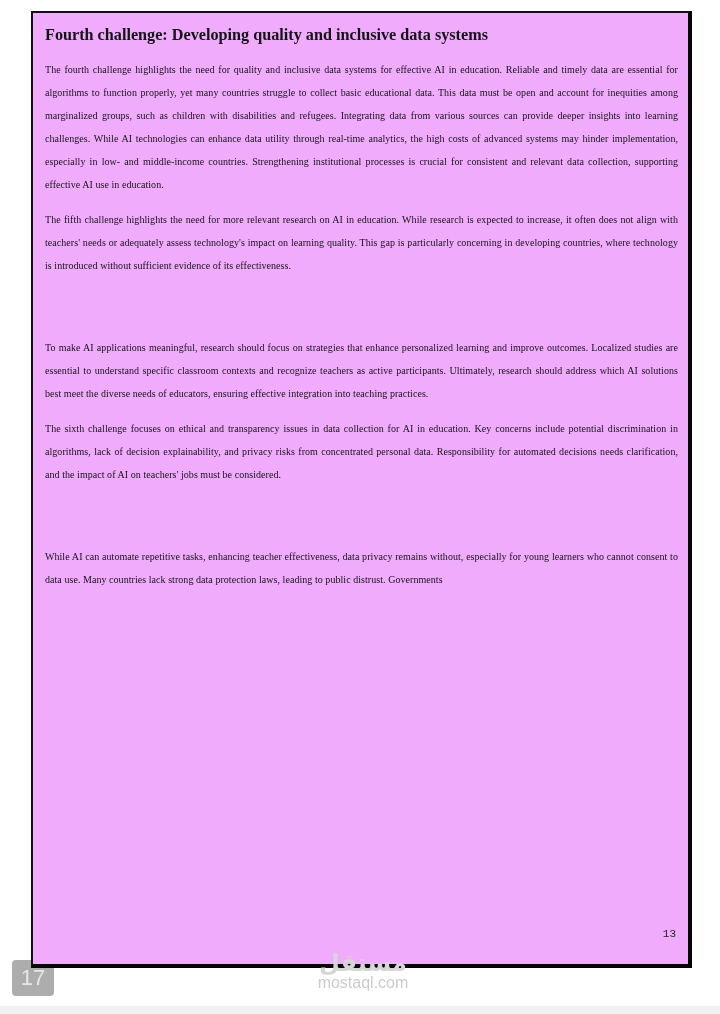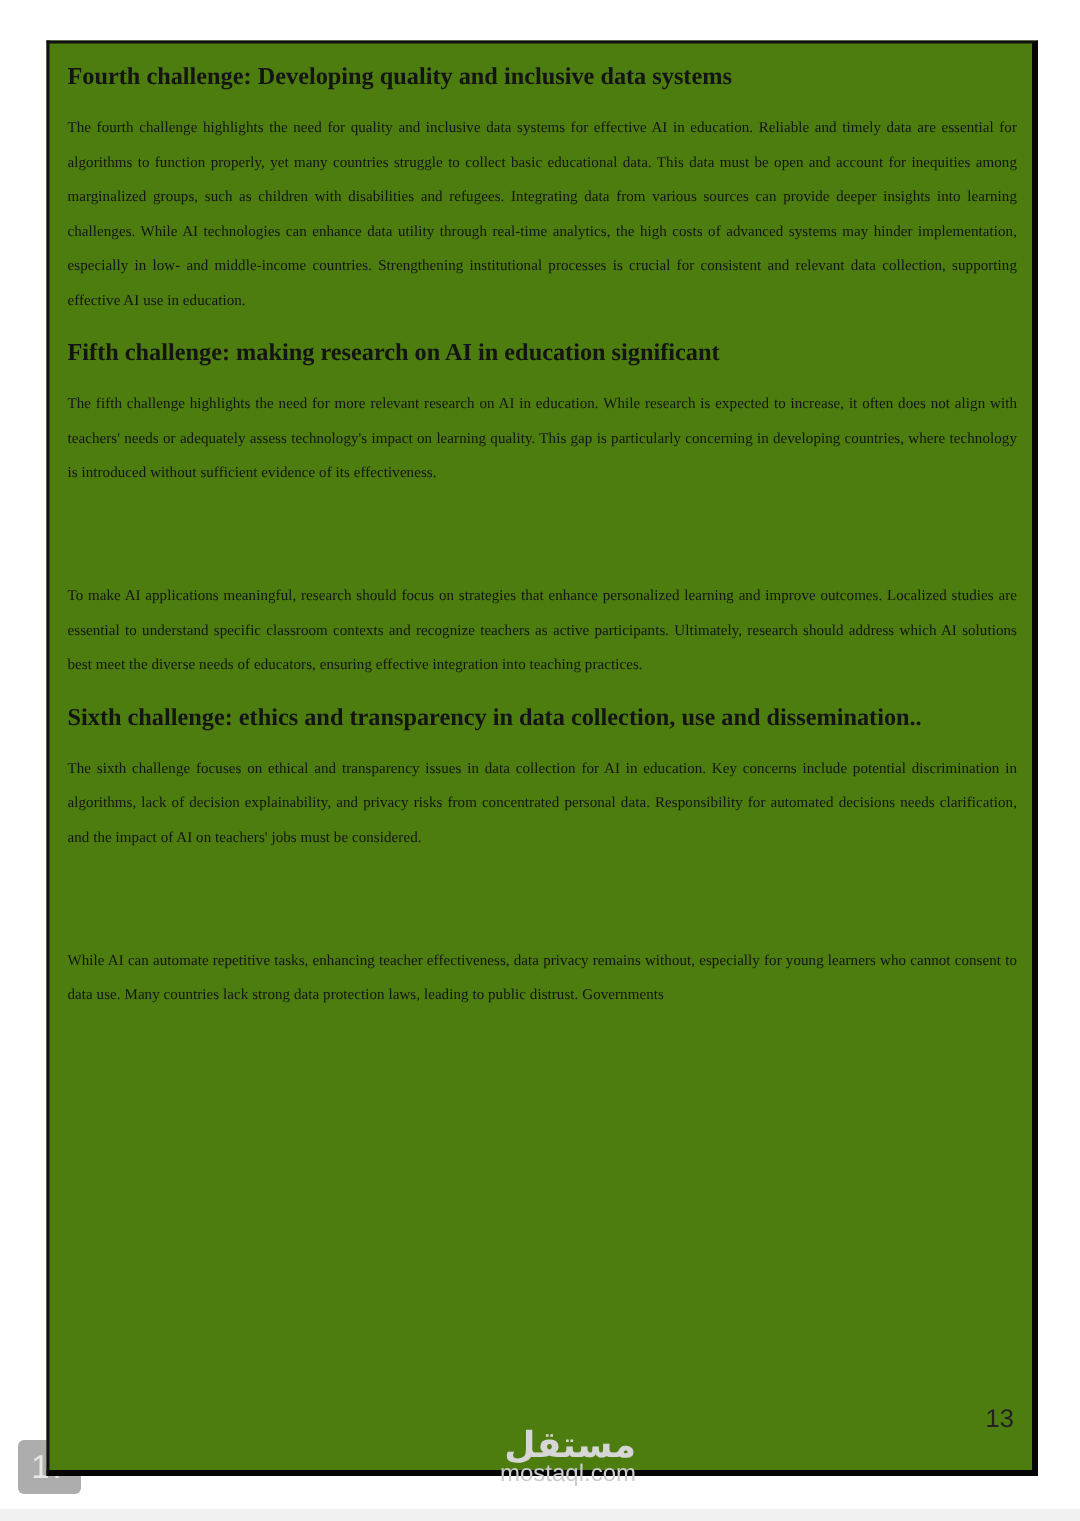--- a/index.html
+++ b/index.html
@@ -11,28 +11,28 @@
     height: 1014px;
     background: #ffffff;
     position: relative;
     overflow: hidden;
     font-family: "Liberation Serif", "DejaVu Serif", serif;
     color: #141414;
   }
   .page-frame {
     position: absolute;
     left: 31px;
-    top: 27px;
+    top: 11px;
     width: 655px;
     height: 951px;
     border-top: 2px solid #111;
     border-left: 2px solid #111;
     border-right: 4px solid #050505;
     border-bottom: 4px solid #050505;
-    background: #4d7c0f;
+    background: #f0abfc;
   }
   .content {
     position: absolute;
     left: 12px;
     right: 10px;
     top: 11px;
   }
   .heading {
     font-weight: bold;
     font-size: 16.2px;
@@ -52,46 +52,46 @@
     text-align: justify;
     letter-spacing: 0.05px;
   }
   .gap-large {
     height: 47px;
   }
   .page-number {
     position: absolute;
     right: 12px;
     bottom: 24px;
-    font-family: Liberation Sans, sans-serif;
-    font-size: 17px;
+    font-family: Liberation Mono, monospace;
+    font-size: 11px;
     color: #222;
   }
   .badge {
     position: absolute;
     left: 12px;
     top: 960px;
     width: 42px;
     height: 36px;
     background: #a9a9a9;
     border-radius: 4px;
     opacity: 0.95;
     color: #e6e6e6;
     font-family: "Liberation Sans", "DejaVu Sans", sans-serif;
     font-size: 22px;
     line-height: 36px;
     text-align: center;
     z-index: 0;
   }
   .watermark {
     position: absolute;
-    left: 324px;
+    left: 313px;
     top: 950px;
     width: 100px;
-    text-align: right;
+    text-align: center;
     color: #cfcfcf;
     z-index: 3;
     pointer-events: none;
   }
   .watermark-arabic {
     font-family: "DejaVu Sans", sans-serif;
     font-size: 24px;
     font-weight: bold;
     line-height: 26px;
     color: #d6d6d6;
@@ -114,26 +114,24 @@
 </style>
 </head>
 <body>
 
 <div class="page-frame frame-layer">
   <div class="content">
 
     <h2 class="heading">Fourth challenge: Developing quality and inclusive data systems</h2>
     <p class="para">The fourth challenge highlights the need for quality and inclusive data systems for effective AI in education. Reliable and timely data are essential for algorithms to function properly, yet many countries struggle to collect basic educational data. This data must be open and account for inequities among marginalized groups, such as children with disabilities and refugees. Integrating data from various sources can provide deeper insights into learning challenges. While AI technologies can enhance data utility through real-time analytics, the high costs of advanced systems may hinder implementation, especially in low- and middle-income countries. Strengthening institutional processes is crucial for consistent and relevant data collection, supporting effective AI use in education.</p>
 
-    <h2 class="heading">Fifth challenge: making research on AI in education significant</h2>
     <p class="para">The fifth challenge highlights the need for more relevant research on AI in education. While research is expected to increase, it often does not align with teachers' needs or adequately assess technology's impact on learning quality. This gap is particularly concerning in developing countries, where technology is introduced without sufficient evidence of its effectiveness.</p>
     <div class="gap-large"></div>
     <p class="para">To make AI applications meaningful, research should focus on strategies that enhance personalized learning and improve outcomes. Localized studies are essential to understand specific classroom contexts and recognize teachers as active participants. Ultimately, research should address which AI solutions best meet the diverse needs of educators, ensuring effective integration into teaching practices.</p>
 
-    <h2 class="heading spread">Sixth challenge: ethics and transparency in data collection, use and dissemination..</h2>
     <p class="para">The sixth challenge focuses on ethical and transparency issues in data collection for AI in education. Key concerns include potential discrimination in algorithms, lack of decision explainability, and privacy risks from concentrated personal data. Responsibility for automated decisions needs clarification, and the impact of AI on teachers' jobs must be considered.</p>
     <div class="gap-large"></div>
     <p class="para">While AI can automate repetitive tasks, enhancing teacher effectiveness, data privacy remains without, especially for young learners who cannot consent to data use. Many countries lack strong data protection laws, leading to public distrust. Governments</p>
 
   </div>
   <div class="page-number">13</div>
 </div>
 
 <div class="badge">17</div>
 

